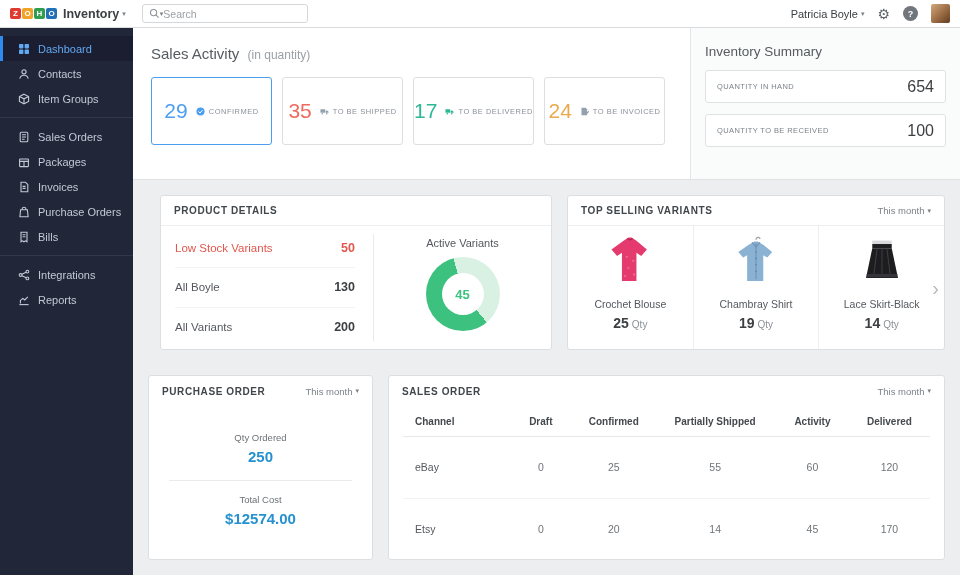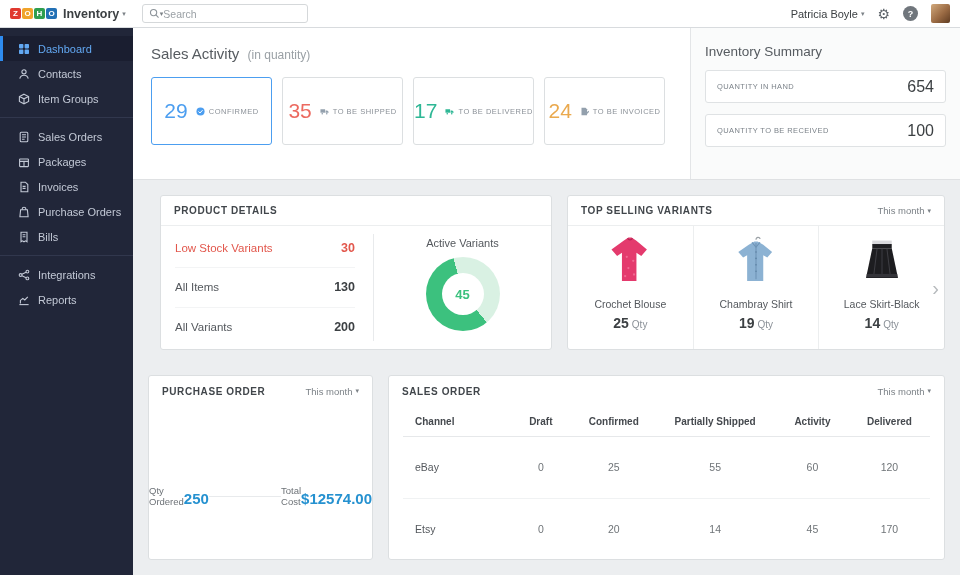--- a/index.html
+++ b/index.html
@@ -80,21 +80,21 @@
   .ts-item:nth-child(3) { border-right:none; }
   .ts-img { height:60px; display:flex; align-items:flex-start; justify-content:center; }
   .ts-name { font-size:10.5px; color:#54585d; margin-top:5px; }
   .ts-qty { margin-top:5px; display:flex; align-items:baseline; gap:3px; }
   .ts-qty-num { font-size:14px; font-weight:bold; color:#3c4043; }
   .ts-qty-unit { font-size:10px; color:#8b9198; }
   .ts-next { position:absolute; right:3px; top:50%; transform:translateY(-50%); font-size:20px; color:#b6babd; line-height:1; padding:2px; }
 
   .bottom-row { position:absolute; top:347px; left:15px; right:15px; height:185px; display:flex; gap:15px; }
   .purchase-order { width:225px; }
-  .po-body { flex:1; display:flex; flex-direction:row; align-items:center; padding-top:26px; }
+  .po-body { flex:1; display:flex; flex-direction:column; align-items:center; padding-top:26px; }
   .po-label { font-size:9.5px; color:#6d7277; }
   .po-value { font-size:15px; font-weight:bold; margin-top:5px;text-align:center; }
   .po-sep { width:82%; height:1px; background:#e8eaec; margin:15px 0 13px; }
 
   .sales-order { flex:1; }
   .so-table { flex:1; padding:0 14px; display:flex; flex-direction:column; min-height:0; }
   .so-row { display:grid; grid-template-columns:1.3fr 0.8fr 1fr 1.5fr 0.9fr 1fr; align-items:center; }
   .so-row > span { text-align:center; }
   .so-row > span:first-child { text-align:left; padding-left:12px; }
   .so-row.head { height:31px; font-size:10px; font-weight:bold; color:#45494e; border-bottom:1px solid #e6e8ea; flex:none; }
@@ -325,24 +325,24 @@
   <section class="mid-row">
 
     <div class="card product-details">
       <div class="card-head">
         <span class="card-title">PRODUCT DETAILS</span>
       </div>
       <div class="pd-body">
         <div class="pd-list">
           <div class="pd-row">
             <span class="pd-label" style="color: rgb(226, 87, 76);">Low Stock Variants</span>
-            <span class="pd-value" style="color: rgb(226, 87, 76);">30</span>
+            <span class="pd-value" style="color: rgb(226, 87, 76);">50</span>
           </div>
           <div class="pd-row">
-            <span class="pd-label">All Items</span>
+            <span class="pd-label">All Boyle</span>
             <span class="pd-value">130</span>
           </div>
           <div class="pd-row">
             <span class="pd-label">All Variants</span>
             <span class="pd-value">200</span>
           </div>
         </div>
         <div class="pd-sep"></div>
         <div class="pd-chart">
           <div class="pd-chart-title">Active Variants</div>

